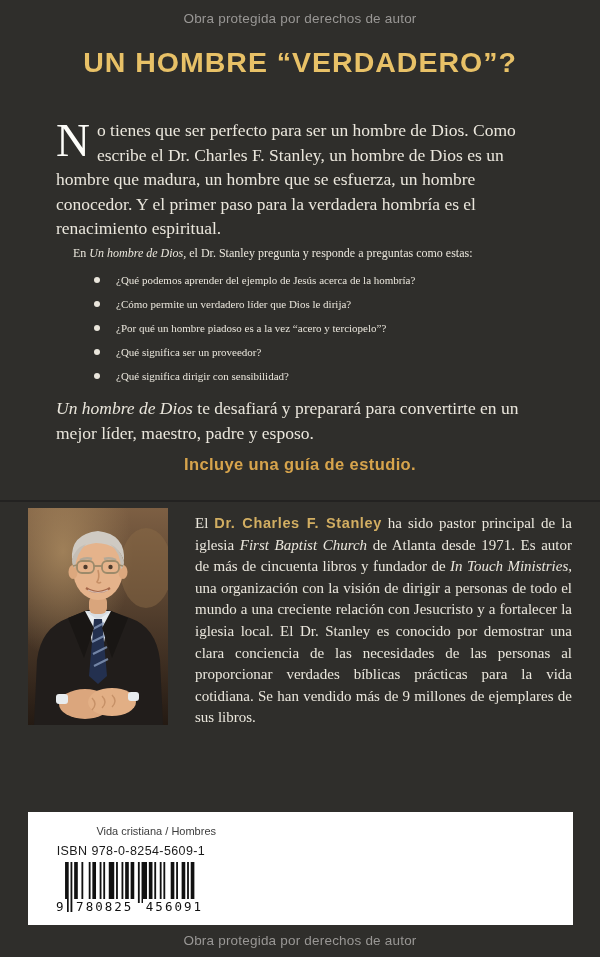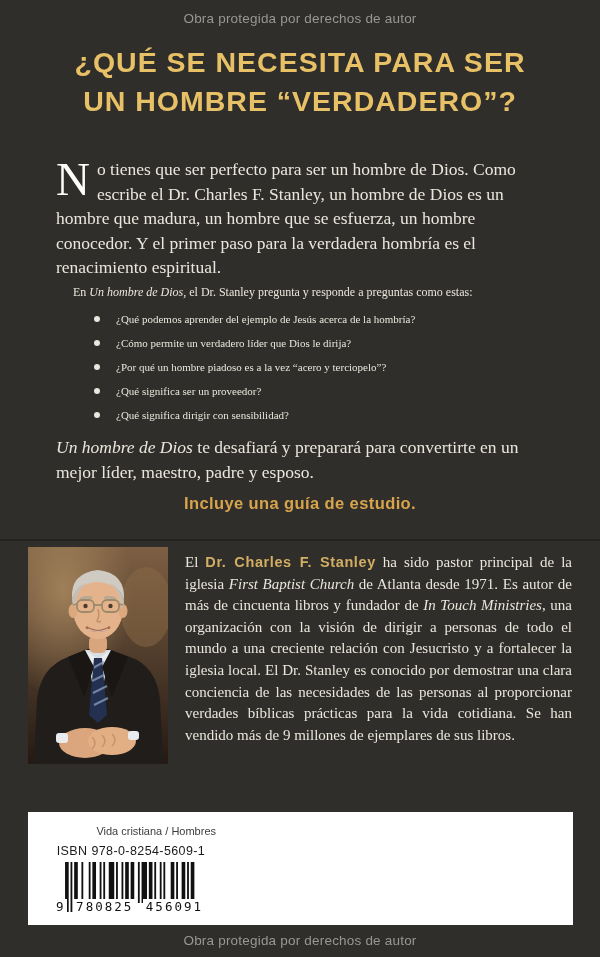--- a/index.html
+++ b/index.html
@@ -39,21 +39,21 @@
     content:""; position:absolute; left:2px; top:9px; width:6px; height:6px;
     border-radius:50%; background:var(--body-text);
   }
   .closing{margin-top:8px; font-size:17.5px; line-height:24.5px;}
   .study-note{
     margin-top:10px; text-align:center; color:var(--accent-gold);
     font-family:"Liberation Sans",sans-serif; font-weight:bold;
     font-size:16.5px; letter-spacing:.4px;
   }
   .divider{border:none; height:2px; background:var(--divider); margin-top:26px; width:100%;}
-  .author{display:flex; gap:15px; padding:6px 28px 0 28px;}
+  .author{display:flex; gap:25px; padding:6px 28px 0 28px;}
   .photo-wrap{flex:none; width:140px; height:217px; overflow:hidden;}
   .bio{
     flex:1; font-size:15px; line-height:21.6px; text-align:justify;
     padding-top:5px; padding-left:2px;
   }
   .bio .name{
     color:var(--name-gold); font-family:"Liberation Sans",sans-serif;
     font-weight:bold; font-size:14.5px; letter-spacing:.6px;
   }
   .publisher-bar{
@@ -89,21 +89,20 @@
   }
   .digits span{background:#fff; padding:0 3px; letter-spacing:2px;}
   .digits span:first-child{padding-left:0; letter-spacing:0;}
 </style>
 </head>
 <body>
 
 <div class="copy-bar top">Obra protegida por derechos de autor</div>
 
 <h1 class="page-title">
-  <span>¿QUÉ SE NECESITA PARA SER</span>
   <span>UN HOMBRE “VERDADERO”?</span>
 </h1>
 
 <div class="content">
   <p class="intro">
     <span class="dropcap">N</span><span>o tienes que ser perfecto para ser un hombre de Dios. Como escribe el Dr. Charles F. Stanley, un hombre de Dios es un hombre que madura, un hombre que se esfuerza, un hombre conocedor. Y el primer paso para la verdadera hombría es el renacimiento espiritual.</span>
   </p>
   <p class="lead-in">
     <span>En </span><span class="i">Un hombre de Dios</span><span>, el Dr. Stanley pregunta y responde a preguntas como estas:</span>
   </p>

